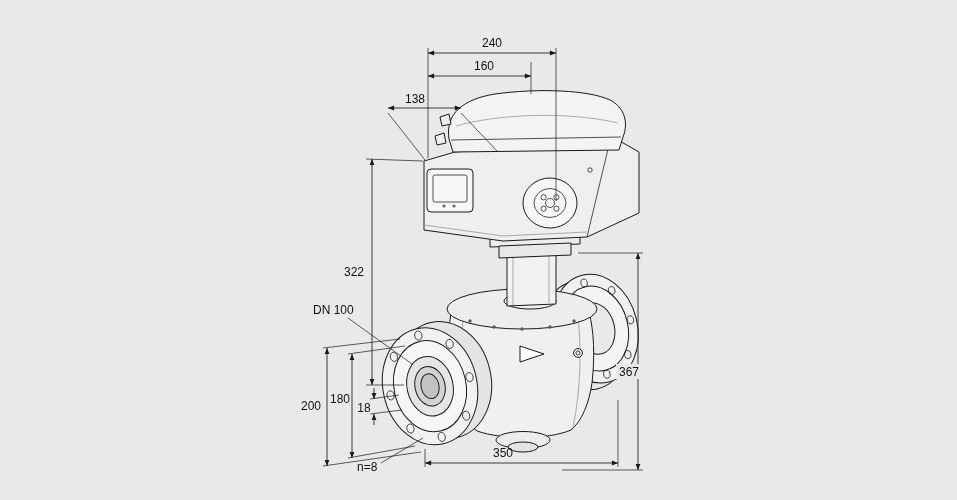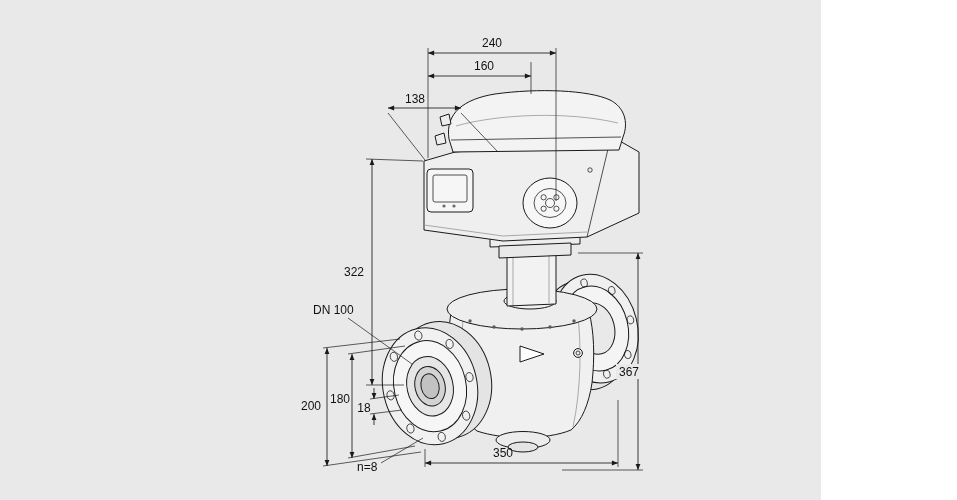--- a/index.html
+++ b/index.html
@@ -1,18 +1,18 @@
 <!DOCTYPE html>
 <html><head>
 <meta charset="utf-8">
 <style>
   html,body { margin:0; padding:0; }
   .canvas {
     position:relative;
-    width:821px; height:500px;
+    width:957px; height:500px;
     background:#e9e9e9;
     overflow:hidden;
     font-family:"Liberation Sans", sans-serif;
   }
   svg { display:block; }
   .part  { stroke:#1a1a1a; stroke-width:1; }
   .thin  { stroke:#1a1a1a; stroke-width:0.75; fill:none; }
   .detail{ stroke:#8a8a8a; stroke-width:0.7; fill:none; }
   .dim   { stroke:#1a1a1a; stroke-width:0.85; fill:none; }
   .ext   { stroke:#1a1a1a; stroke-width:0.7; fill:none; }

